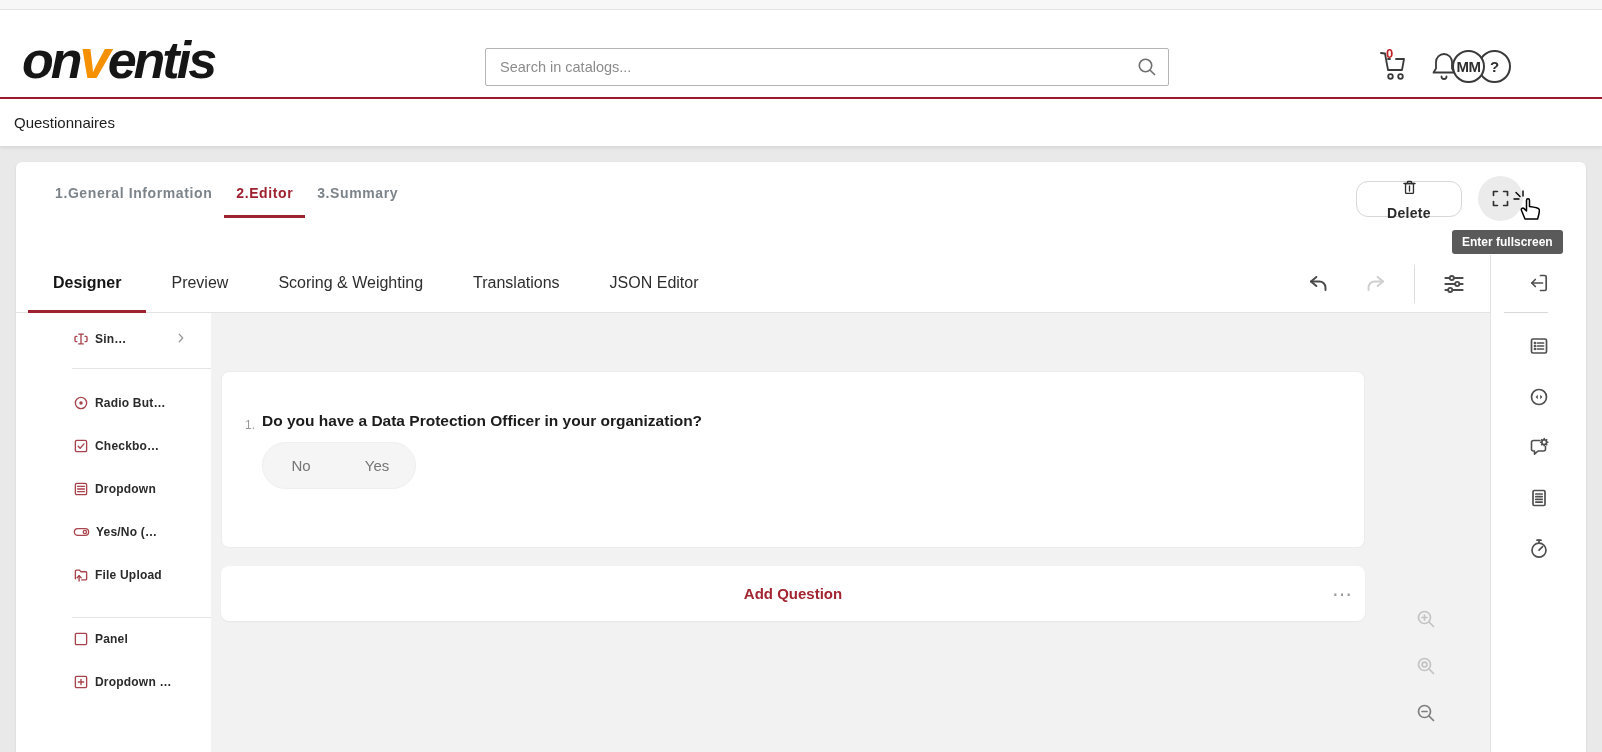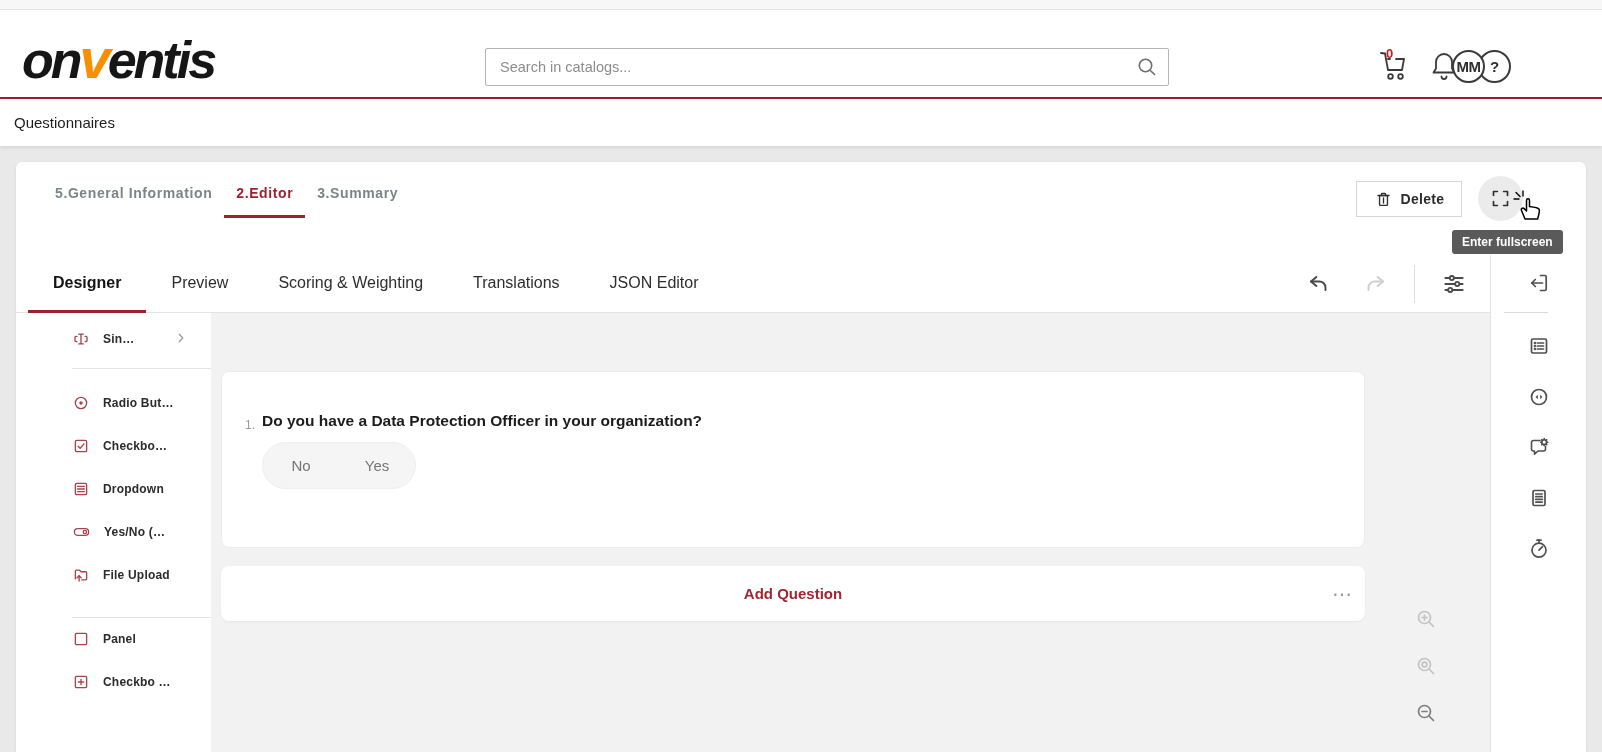--- a/index.html
+++ b/index.html
@@ -28,36 +28,36 @@
   .crumb-bar span { font-size:15px; color:#1d1d1d; }
 
   
   .card { position:absolute; left:16px; top:162px; width:1570px; height:590px; background:#fff; border-radius:6px 6px 0 0; box-shadow:0 1px 3px rgba(0,0,0,.09); }
 
   
   .steps { position:absolute; left:27px; top:13px; display:flex; }
   .step { padding:10px 12px 14px 12px; font-size:14px; font-weight:bold; letter-spacing:.6px; color:#7c848a; cursor:pointer; border-bottom:3px solid transparent; }
   .step.active { color:#9e2130; border-bottom-color:#9e2130; }
 
-  .delete-btn { position:absolute; left:1340px; top:19px; width:106px; height:36px; background:#fff; border:1px solid #d7d7d7; border-radius:0; display:flex; align-items:center; justify-content:center; gap:8px; cursor:pointer; }
+  .delete-btn { position:absolute; left:1340px; top:19px; width:106px; height:36px; background:#fff; border:1px solid #d7d7d7; border-radius:12px; display:flex; align-items:center; justify-content:center; gap:8px; cursor:pointer;flex-direction:column; }
   .delete-btn span { font-size:14px; font-weight:bold; color:#2b2b2b; letter-spacing:.3px; }
   .fs-btn { position:absolute; left:1462px; top:14px; width:45px; height:45px; border-radius:50%; background:#ebebeb; display:flex; align-items:center; justify-content:center; color:#2f2f2f; cursor:pointer; }
   .cursor-overlay { position:absolute; left:1496px; top:28px; z-index:6; pointer-events:none; }
   .tooltip { position:absolute; left:1436px; top:68px; background:#5a5a5a; color:#fff; font-size:12px; font-weight:bold; padding:5px 10px; border-radius:3px; white-space:nowrap; z-index:5;text-align:center; }
 
   
   .subtabs { position:absolute; left:0; top:93px; width:1474px; height:58px; border-bottom:1px solid #e3e3e3; display:flex; padding-left:12px; }
   .subtab { padding:0 25px; display:flex; align-items:center; font-size:16px; color:#2e2e2e; cursor:pointer; border-bottom:3px solid transparent; margin-bottom:-1px; }
   .subtab.active { font-weight:bold; color:#141414; border-bottom-color:#9e2130; }
   .bar-icon { position:absolute; top:93px; height:58px; display:flex; align-items:center; justify-content:center; width:40px; cursor:pointer; }
   .vdiv { position:absolute; top:103px; height:38px; width:1px; background:#dcdcdc; }
 
   
   .toolbox { position:absolute; left:0; top:151px; width:195px; height:439px; background:#fff; }
-  .tb-item { position:absolute; left:56px; height:26px; display:flex; align-items:center; gap:13px; cursor:pointer; }
+  .tb-item { position:absolute; left:56px; height:26px; display:flex; align-items:center; gap:5px; cursor:pointer; }
   .tb-item .tb-ic { color:#a8434b; display:flex; }
   .tb-item .tb-label { font-size:12px; font-weight:bold; color:#2b2b2b; letter-spacing:.2px; }
   .tb-chev { position:absolute; left:158px; color:#9a9a9a; display:flex; cursor:pointer; }
   .tb-div { position:absolute; left:56px; width:139px; height:1px; background:#e4e4e4; }
 
   
   .canvas { position:absolute; left:195px; top:151px; width:1279px; height:439px; background:#f2f2f2; }
   .qcard { position:absolute; left:10px; top:58px; width:1144px; height:177px; background:#fff; border:1px solid #ececec; border-radius:8px; cursor:pointer; }
   .qnum { position:absolute; left:23px; top:46px; font-size:12px; color:#9a9a9a; }
   .qtitle { position:absolute; left:40px; top:40px; font-size:15.5px; font-weight:bold; color:#1c1c1c; }
@@ -120,21 +120,21 @@
 
   <div class="redline"></div>
 
   <div class="crumb-bar">
     <span>Questionnaires</span>
   </div>
 
   <div class="card">
 
     <div class="steps">
-      <div class="step">5.General Information</div>
+      <div class="step">1.General Information</div>
       <div class="step active">2.Editor</div>
       <div class="step">3.Summary</div>
     </div>
 
     <div class="delete-btn">
       <span>
         <svg width="19" height="19" viewBox="0 0 24 24" fill="none" stroke="#2f2f2f" stroke-width="1.7" stroke-linecap="round" stroke-linejoin="round">
           <path d="M5 7 h14 M9.5 7 V5.2 a1 1 0 0 1 1-1 h3 a1 1 0 0 1 1 1 V7"></path>
           <rect x="7" y="7" width="10" height="12.5" rx="1"></rect>
           <line x1="12" y1="10" x2="12" y2="16.5"></line>
@@ -279,21 +279,21 @@
       </div>
 
       <div class="tb-item" style="top:356px">
         <span class="tb-ic">
           <svg width="18" height="18" viewBox="0 0 24 24" fill="none" stroke="currentColor" stroke-width="1.8" stroke-linecap="round">
               <rect x="4.5" y="4.5" width="15" height="15" rx="1.5"></rect>
               <line x1="12" y1="8.5" x2="12" y2="15.5"></line>
               <line x1="8.5" y1="12" x2="15.5" y2="12"></line>
             </svg>
         </span>
-        <span class="tb-label">Checkbo …</span>
+        <span class="tb-label">Dropdown …</span>
       </div>
     </div>
 
     <div class="canvas">
 
       <div class="qcard">
         <span class="qnum">1.</span>
         <span class="qtitle">Do you have a Data Protection Officer in your organization?</span>
         <div class="bool-pill">
           <span class="bool-opt">No</span>

